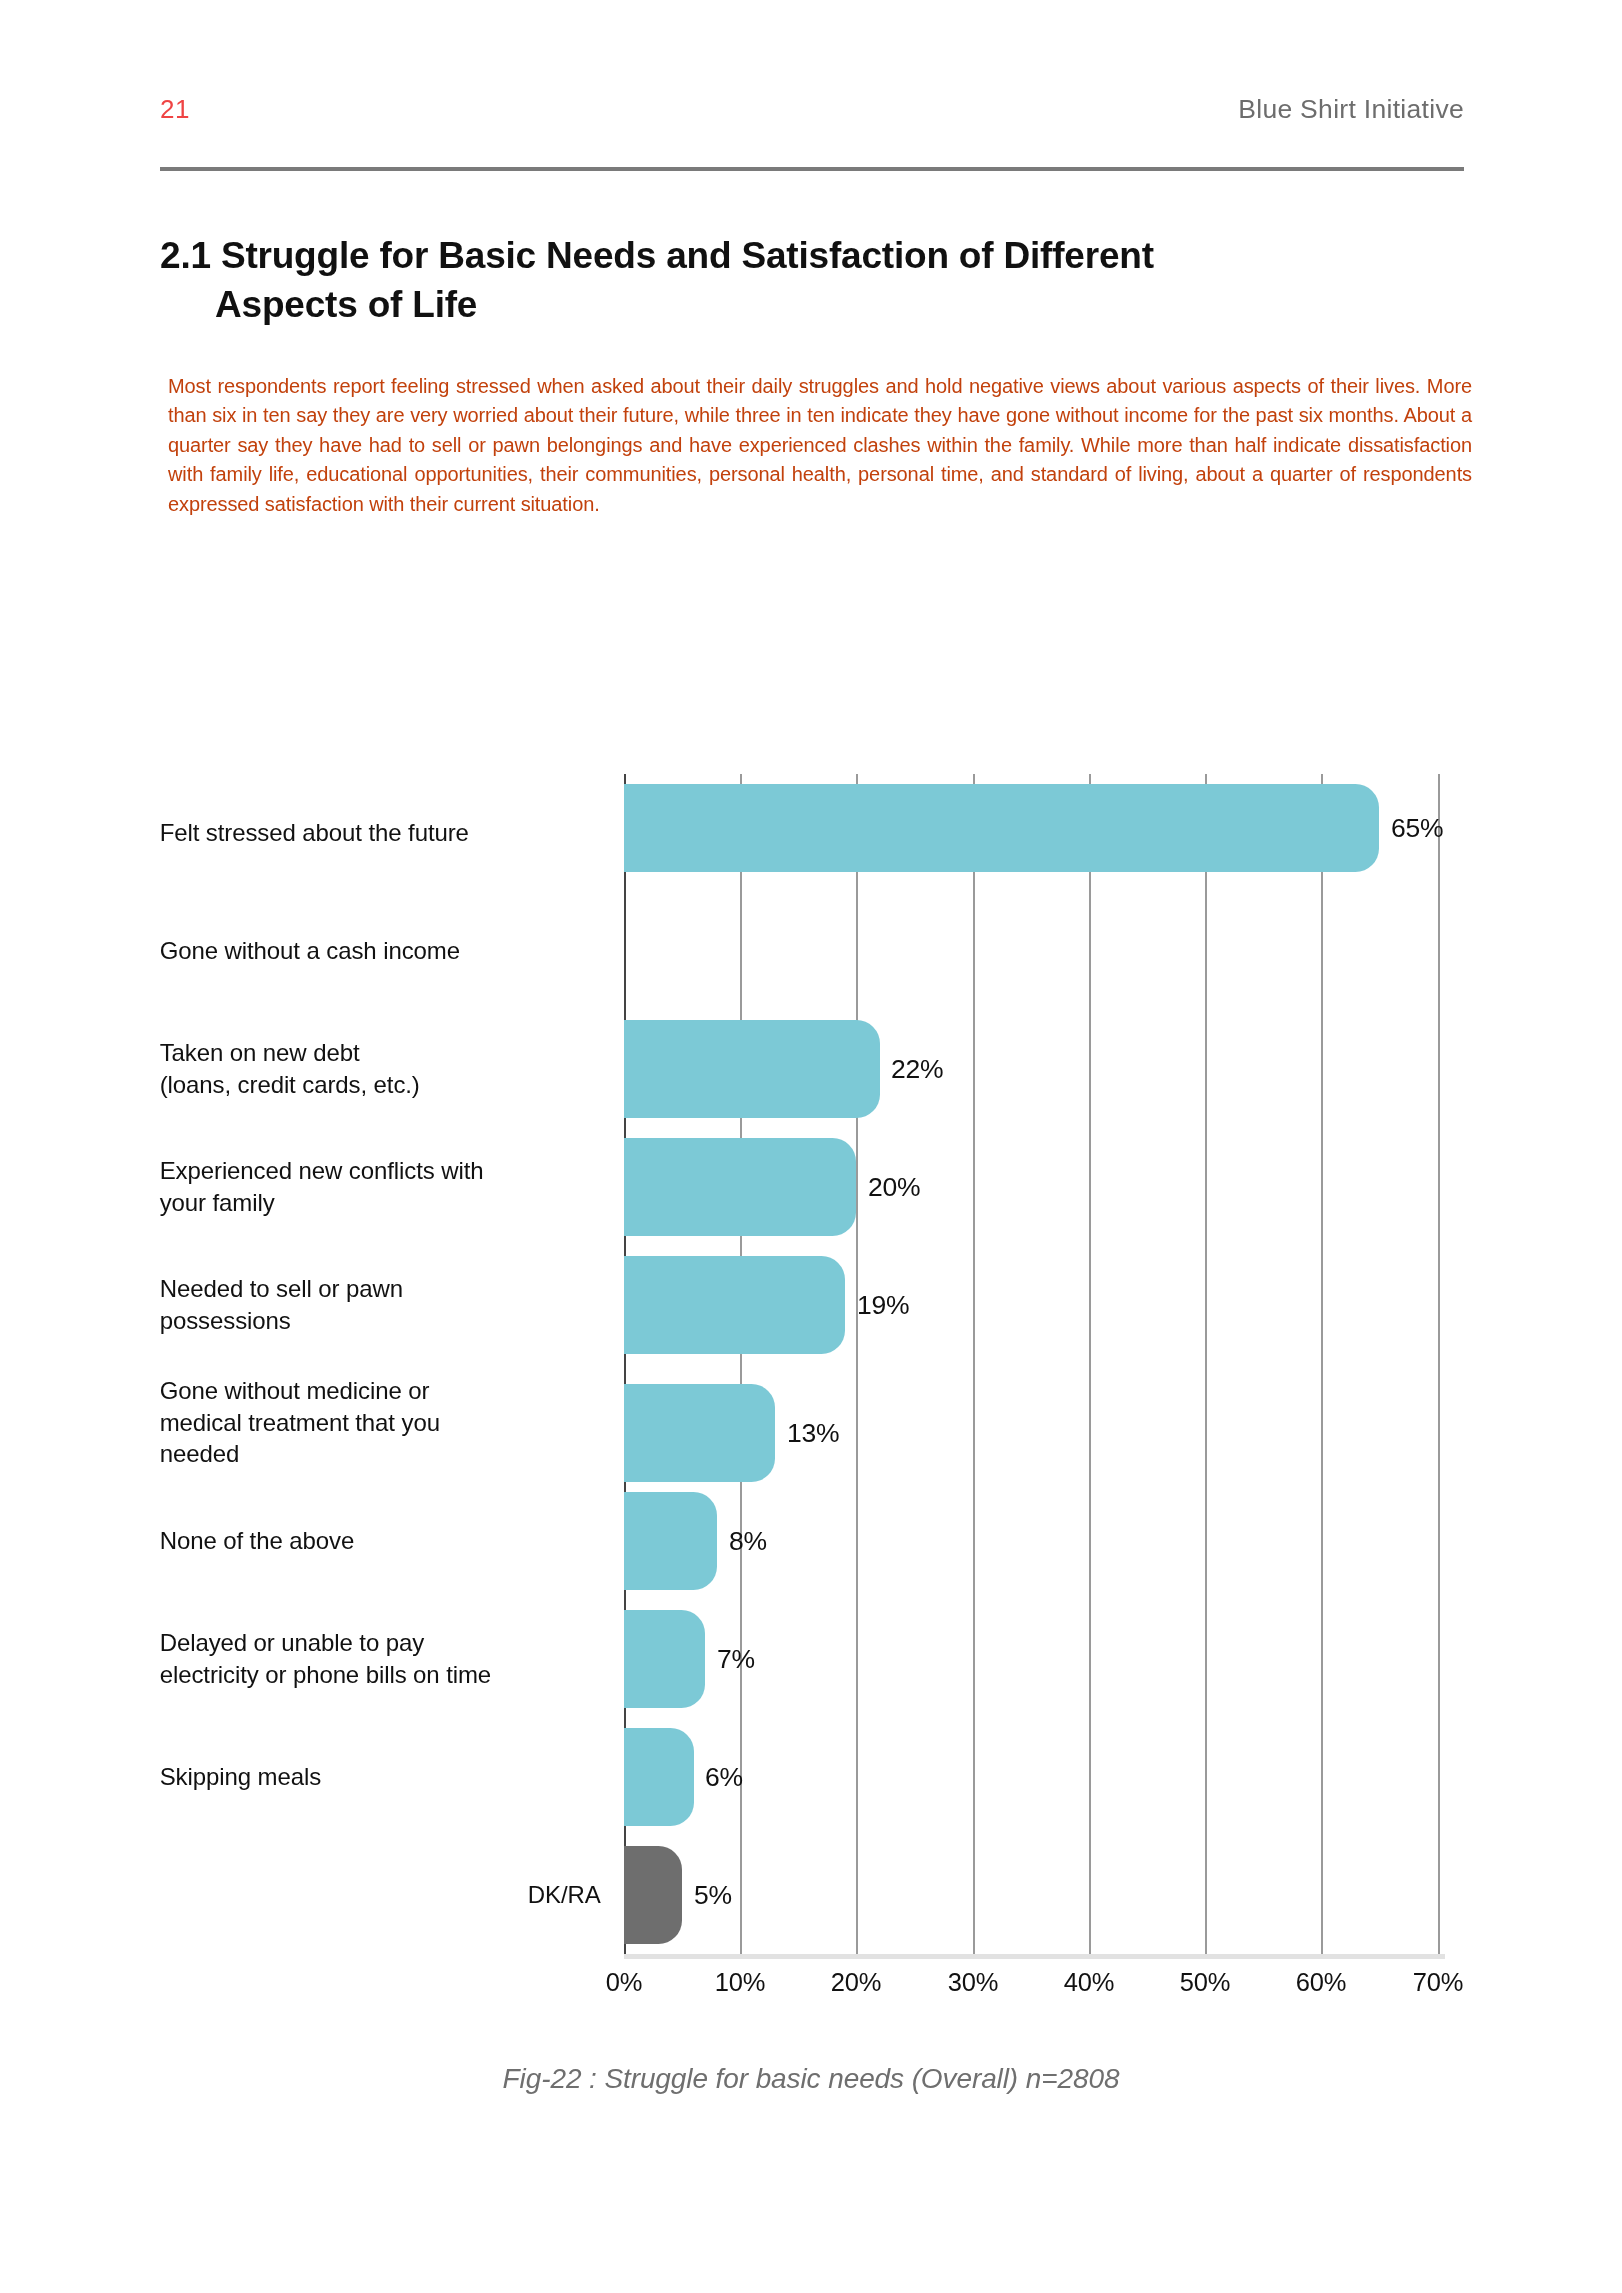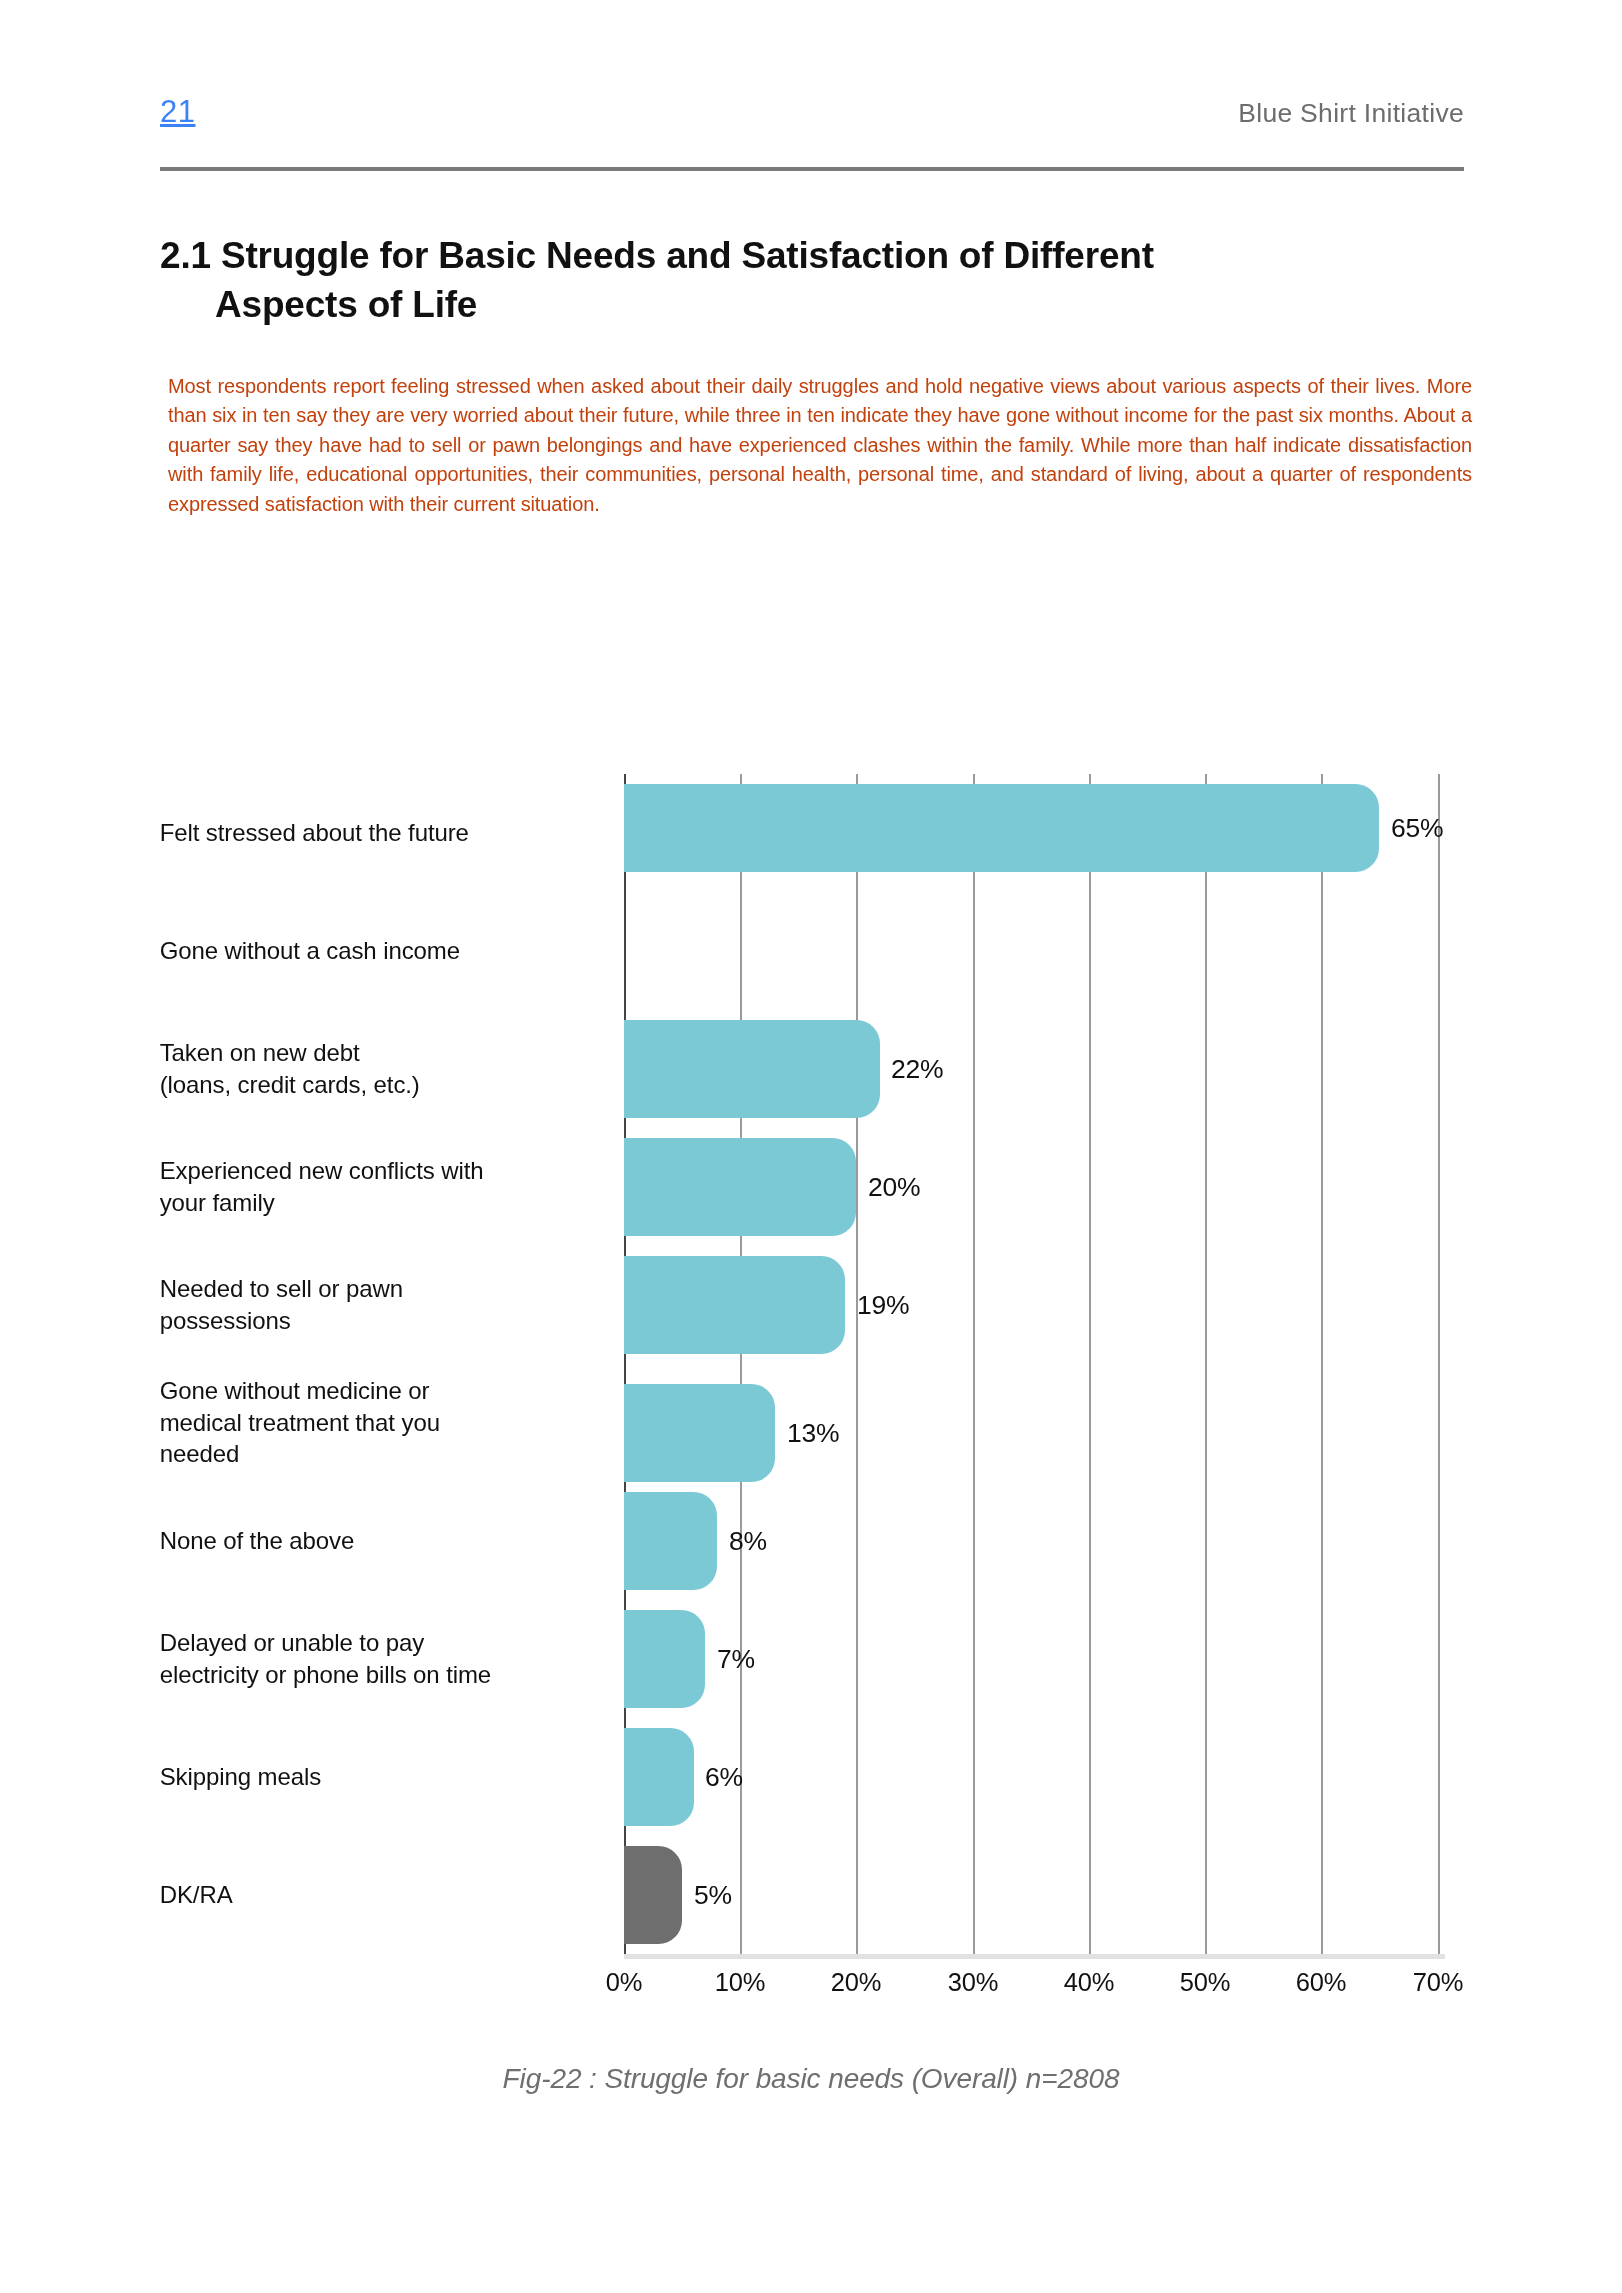--- a/index.html
+++ b/index.html
@@ -25,24 +25,23 @@
   .page-header {
     position: absolute;
     left: 160px;
     top: 94px;
     width: 1304px;
     display: flex;
     align-items: baseline;
     justify-content: space-between;
   }
   .page-number {
-    font-size: 31px;
-    color: #3b82f6;
+    font-size: 26px;
+    color: #ef4444;
     letter-spacing: 0.5px;
-    text-decoration: underline;
   }
   .header-title {
     font-size: 26.5px;
     color: #6d6d6d;
     letter-spacing: 0.3px;
   }
   .header-rule {
     position: absolute;
     left: 160px;
     top: 167px;
@@ -225,21 +224,21 @@
       <div class="cat-labels" id="cat-labels">
           <div class="cat-label" style="top: 59px;">Felt stressed about the future</div>
           <div class="cat-label" style="top: 177px;">Gone without a cash income</div>
           <div class="cat-label" style="top: 295px;">Taken on new debt<br>(loans, credit cards, etc.)</div>
           <div class="cat-label" style="top: 531px;">Needed to sell or pawn<br>possessions</div>
           <div class="cat-label" style="top: 413px;">Experienced new conflicts with<br>your family</div>
           <div class="cat-label" style="top: 649px;">Gone without medicine or<br>medical treatment that you<br>needed</div>
           <div class="cat-label" style="top: 767px;">None of the above</div>
           <div class="cat-label" style="top: 885px;">Delayed or unable to pay<br>electricity or phone bills on time</div>
           <div class="cat-label" style="top: 1003px;">Skipping meals</div>
-          <div class="cat-label" style="top: 1121px;">DK/RA</div>
+          <div class="cat-label" style="top: 1121px; text-align: right;">DK/RA</div>
         </div>
       <div class="plot" id="plot">
           <div class="gridline axis0" style="left: 0px;"></div>
           <div class="gridline" style="left: 116px;"></div>
           <div class="gridline" style="left: 232px;"></div>
           <div class="gridline" style="left: 349px;"></div>
           <div class="gridline" style="left: 465px;"></div>
           <div class="gridline" style="left: 581px;"></div>
           <div class="gridline" style="left: 697px;"></div>
           <div class="gridline" style="left: 814px;"></div>

